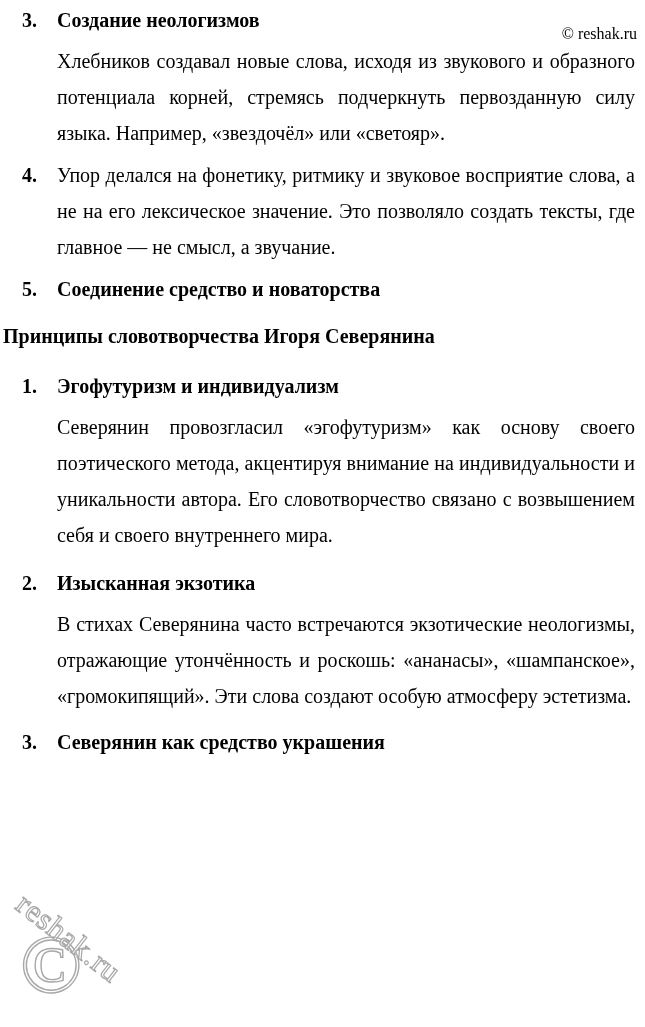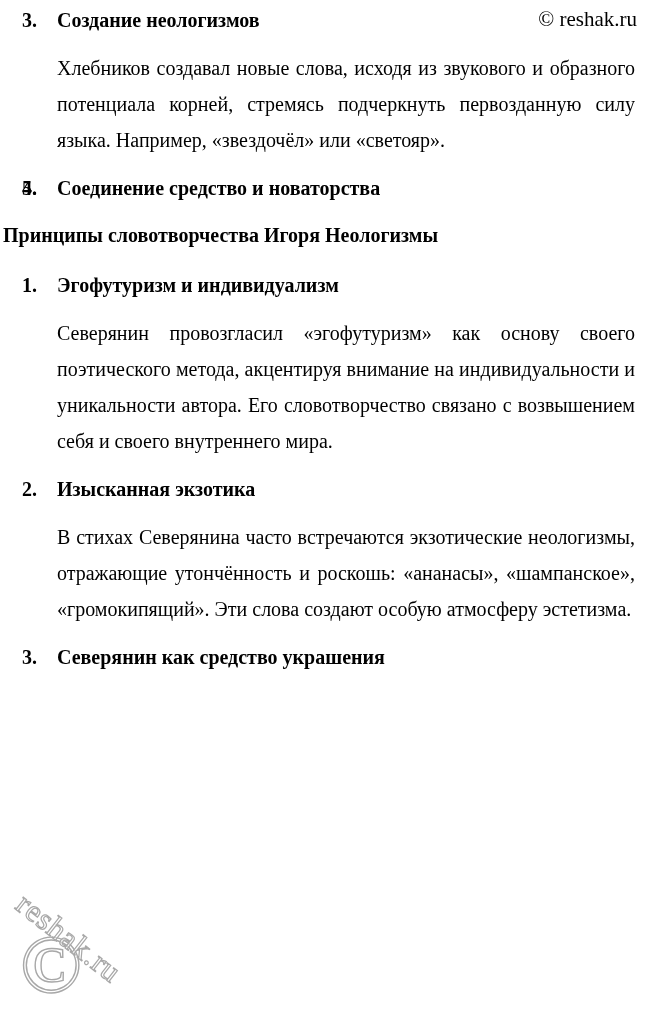--- a/index.html
+++ b/index.html
@@ -16,39 +16,39 @@
   }
   .page {
     position: relative;
     width: 645px;
     height: 1027px;
     padding-top: 2px;
     box-sizing: border-box;
   }
   .copyright {
     position: absolute;
-    top: 1px;
+    top: 16px;
     right: 8px;
-    font-size: 21px;
+    font-size: 16px;
     line-height: 36px;
     white-space: nowrap;
   }
   .list { }
   .item { position: relative; }
   .item .num {
     position: absolute;
     left: 22px;
     top: 0;
   }
   .item-title-row {
     padding-left: 57px;
     font-weight: bold;
   }
   .item-body {
-    margin: 12px;
+    margin: 5px;
     margin-left: 57px;
     margin-right: 10px;
     text-align: justify;
   }
   .mt-item { margin-top: 6px; }
   .section-heading {
     font-size: 20px;
     line-height: 36px;
     font-weight: bold;
     margin: 11px 10px 14px 3px;
@@ -79,32 +79,33 @@
         <span class="num">3.</span>
         <span>Создание неологизмов</span>
       </div>
       <p class="item-body">Хлебников создавал новые слова, исходя из звукового и образного потенциала корней, стремясь подчеркнуть первозданную силу языка. Например, «звездочёл» или «светояр».</p>
     </div>
 
     <div class="item mt-item">
       <div class="item-title-row">
         <span class="num">4.</span>
       </div>
+      <p class="item-body">Упор делался на фонетику, ритмику и звуковое восприятие слова, а не на его лексическое значение. Это позволяло создать тексты, где главное — не смысл, а звучание.</p>
     </div>
 
     <div class="item mt-item">
       <div class="item-title-row">
         <span class="num">5.</span>
         <span>Соединение средство и новаторства</span>
       </div>
     </div>
 
   </div>
 
-  <div class="section-heading">Принципы словотворчества Игоря Неологизмы</div>
+  <div class="section-heading">Принципы словотворчества Игоря Северянина</div>
 
   <div class="list">
 
     <div class="item">
       <div class="item-title-row">
         <span class="num">1.</span>
         <span>Эгофутуризм и индивидуализм</span>
       </div>
       <p class="item-body">Северянин провозгласил «эгофутуризм» как основу своего поэтического метода, акцентируя внимание на индивидуальности и уникальности автора. Его словотворчество связано с возвышением себя и своего внутреннего мира.</p>
     </div>

